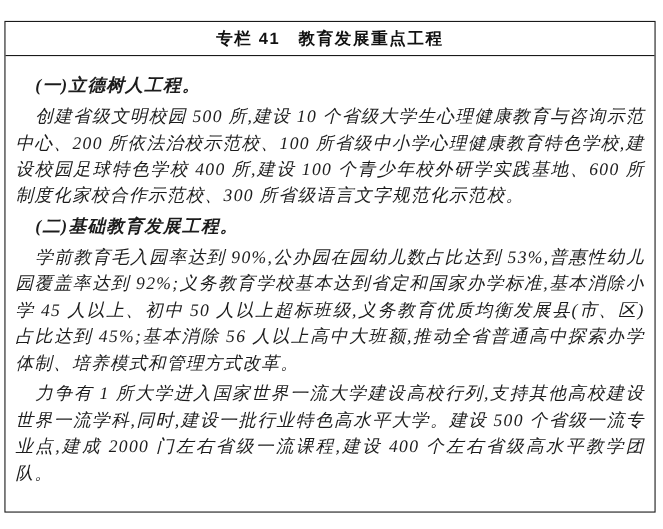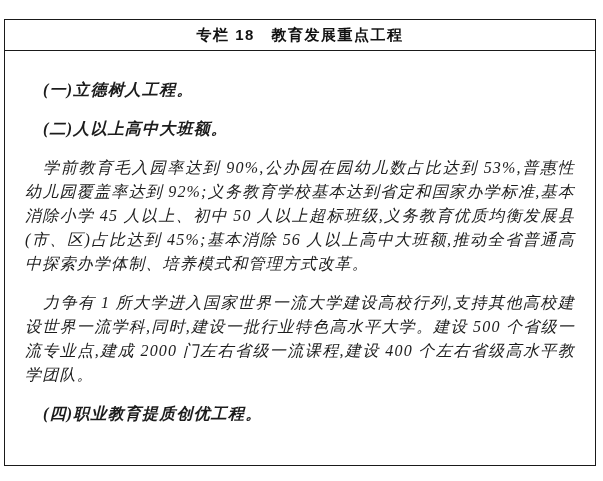--- a/index.html
+++ b/index.html
@@ -40,36 +40,36 @@
   }
   .panel-body {
     padding: 12px 5px 0 5px;
     font-size: 16px;
     line-height: 24px;
     letter-spacing: 1.2px;
     text-align: justify;
     font-style: italic;   
   }
   .panel-body p {
-    margin: 15px;
+    margin: 4px;
     text-indent: 18px;
   }
   .panel-body p.section-heading {
     font-weight: bold;
   }
 </style>
 </head>
 <body>
 
 <div class="panel">
-  <div class="panel-title">专栏 18　教育发展重点工程</div>
+  <div class="panel-title">专栏 41　教育发展重点工程</div>
 
   <div class="panel-body">
     <p class="section-heading">(一)立德树人工程。</p>
+    <p class="section-paragraph">创建省级文明校园 500 所,建设 10 个省级大学生心理健康教育与咨询示范中心、200 所依法治校示范校、100 所省级中小学心理健康教育特色学校,建设校园足球特色学校 400 所,建设 100 个青少年校外研学实践基地、600 所制度化家校合作示范校、300 所省级语言文字规范化示范校。</p>
 
-    <p class="section-heading">(二)人以上高中大班额。</p>
+    <p class="section-heading">(二)基础教育发展工程。</p>
     <p class="section-paragraph">学前教育毛入园率达到 90%,公办园在园幼儿数占比达到 53%,普惠性幼儿园覆盖率达到 92%;义务教育学校基本达到省定和国家办学标准,基本消除小学 45 人以上、初中 50 人以上超标班级,义务教育优质均衡发展县(市、区)占比达到 45%;基本消除 56 人以上高中大班额,推动全省普通高中探索办学体制、培养模式和管理方式改革。</p>
 
     <p class="section-paragraph">力争有 1 所大学进入国家世界一流大学建设高校行列,支持其他高校建设世界一流学科,同时,建设一批行业特色高水平大学。建设 500 个省级一流专业点,建成 2000 门左右省级一流课程,建设 400 个左右省级高水平教学团队。</p>
 
-    <p class="section-heading">(四)职业教育提质创优工程。</p>
   </div>
 </div>
 
 </body></html>

